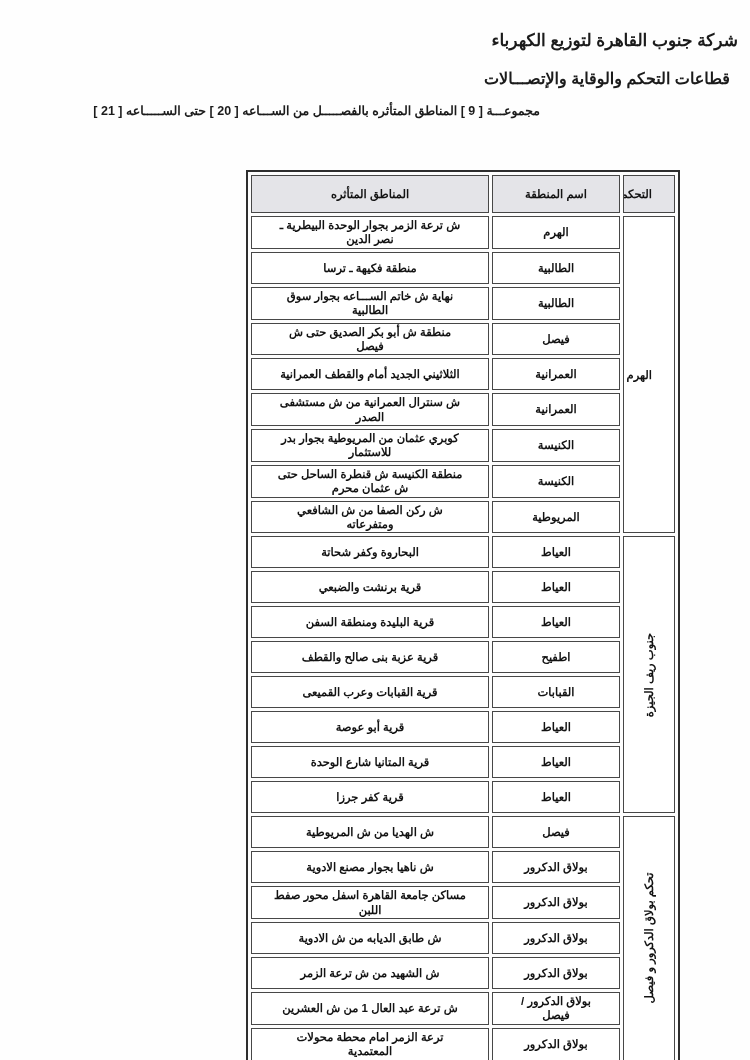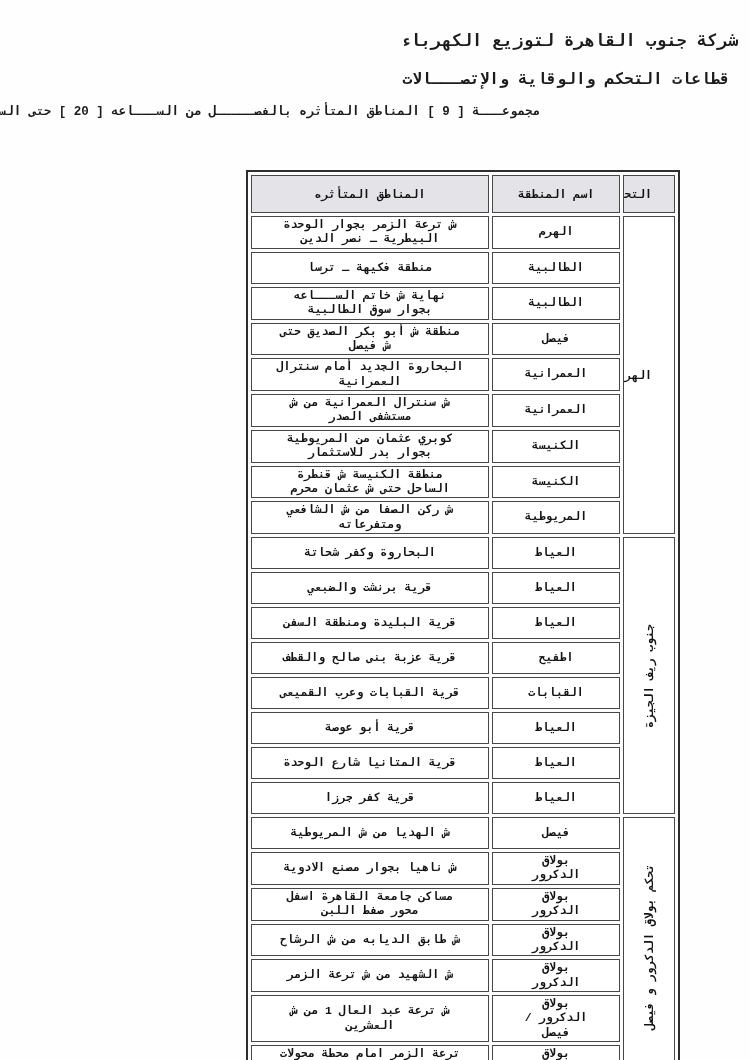--- a/index.html
+++ b/index.html
@@ -1,18 +1,18 @@
 <!DOCTYPE html>
 <html lang="ar"><head>
 <meta charset="utf-8">
 <style>
   html,body{margin:0;padding:0;background:#ffffff;}
   .page{
     position:relative;width:750px;height:1060px;background:#fefefe;
-    font-family:Liberation Mono, monospace;color:#151515;overflow:hidden;
+    font-family:Liberation Sans, sans-serif;color:#151515;overflow:hidden;
   }
   .hline{position:absolute;direction:rtl;font-weight:bold;white-space:nowrap;color:#1b1b1b;}
   .company{top:30px;right:12px;font-size:17px;}
   .department{top:69px;right:20px;font-size:16px;}
   .groupline{top:103px;right:210px;font-size:12.5px;}
   .governorate{top:133px;right:77px;font-size:15px;}
 
   table.sched{
     position:absolute;top:170px;right:70px;width:434px;
     direction:rtl;table-layout:fixed;
@@ -69,21 +69,21 @@
       <tr>
         <td class="cell">الطالبية</td>
         <td class="cell">نهاية ش خاتم الســـاعه بجوار سوق الطالبية</td>
       </tr>
       <tr>
         <td class="cell">فيصل</td>
         <td class="cell">منطقة ش أبو بكر الصديق حتى ش فيصل</td>
       </tr>
       <tr>
         <td class="cell">العمرانية</td>
-        <td class="cell">البحاروة الجديد أمام سنترال العمرانية</td>
+        <td class="cell">الثلاثيني الجديد أمام والقطف العمرانية</td>
       </tr>
       <tr>
         <td class="cell">العمرانية</td>
         <td class="cell">ش سنترال العمرانية من ش مستشفى الصدر</td>
       </tr>
       <tr>
         <td class="cell">الكنيسة</td>
         <td class="cell">كوبري عثمان من المريوطية بجوار بدر للاستثمار</td>
       </tr>
       <tr>
@@ -145,21 +145,21 @@
       <tr>
         <td class="cell">بولاق الدكرور</td>
         <td class="cell">ش ناهيا بجوار مصنع الادوية</td>
       </tr>
       <tr>
         <td class="cell">بولاق الدكرور</td>
         <td class="cell">مساكن جامعة القاهرة اسفل محور صفط اللبن</td>
       </tr>
       <tr>
         <td class="cell">بولاق الدكرور</td>
-        <td class="cell">ش طابق الديابه من ش الرشاح</td>
+        <td class="cell">ش طابق الديابه من ش الادوية</td>
       </tr>
       <tr>
         <td class="cell">بولاق الدكرور</td>
         <td class="cell">ش الشهيد من ش ترعة الزمر</td>
       </tr>
       <tr>
         <td class="cell">بولاق الدكرور / فيصل</td>
         <td class="cell">ش ترعة عبد العال 1 من ش العشرين</td>
       </tr>
       <tr>

